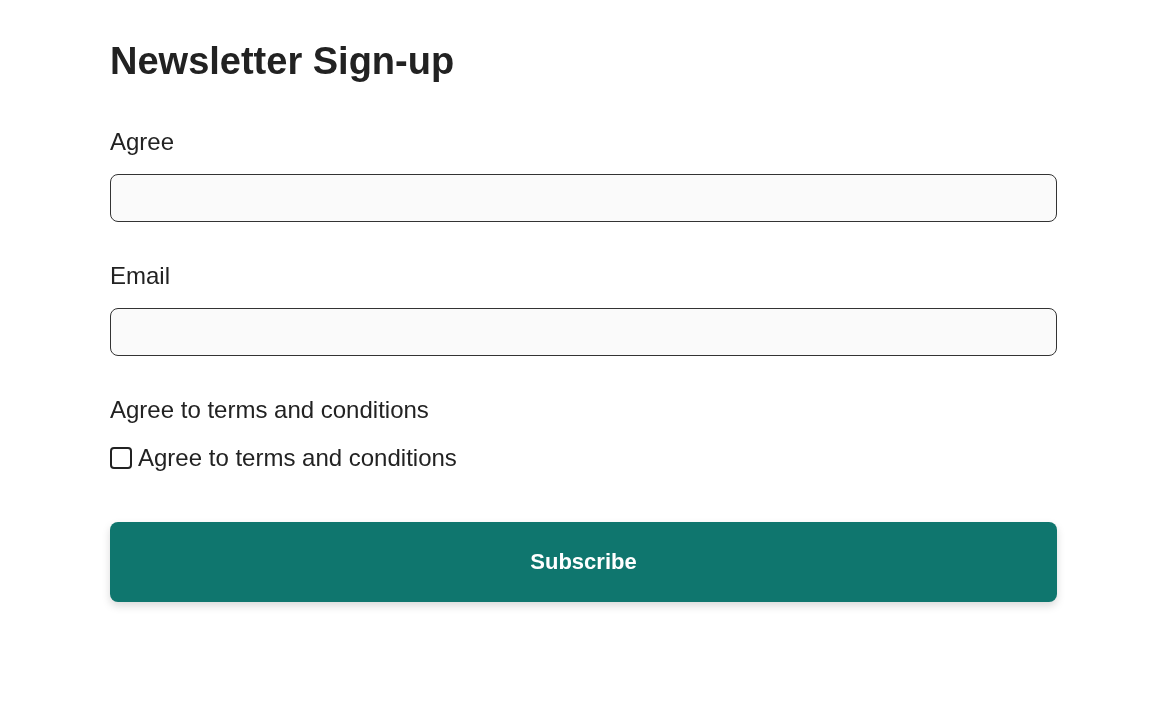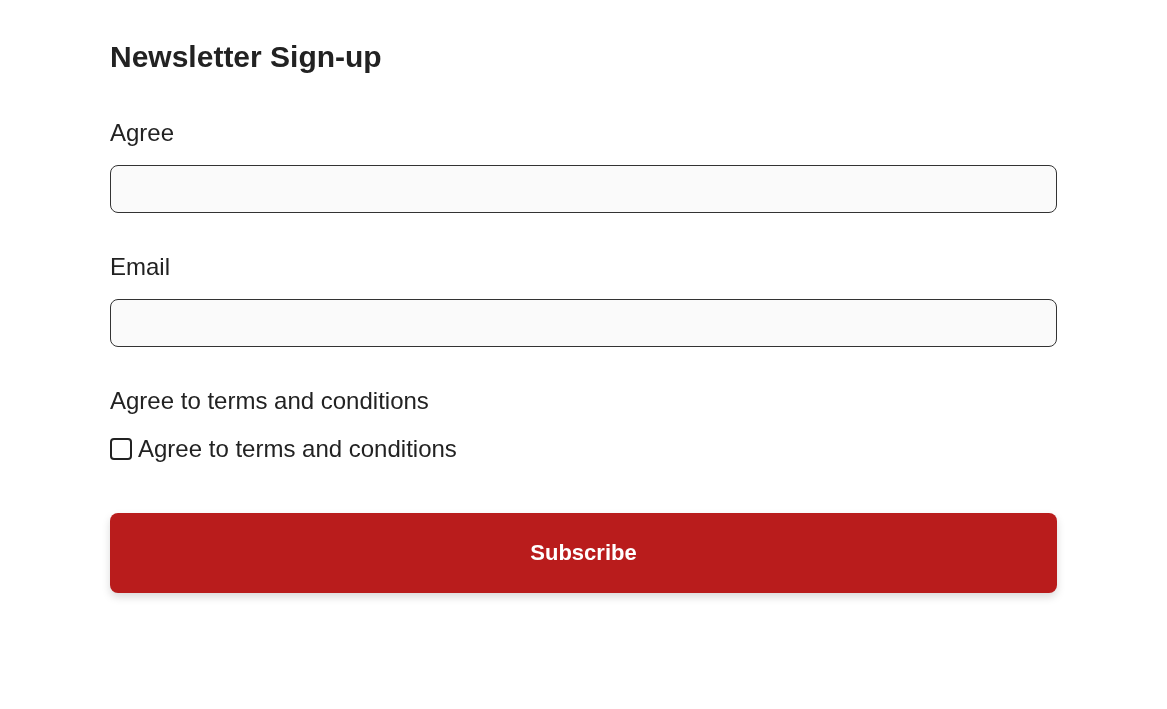--- a/index.html
+++ b/index.html
@@ -7,21 +7,21 @@
       padding: 0;
       box-sizing: border-box;
     }
     body {
       font-family: 'Segoe UI', Tahoma, Geneva, Verdana, sans-serif;
       background: #ffffff;
       padding: 40px 110px;
       color: #222;
     }
     h1 {
-      font-size: 30px;
+      font-size: 38px;
       font-weight: 700;
       color: #222;
       margin-bottom: 45px;
     }
     .form-group {
       margin-bottom: 40px;
     }
     label.field-label {
       display: block;
       font-size: 24px;
@@ -66,21 +66,21 @@
       color: #222;
     }
     .checkbox-label {
       font-size: 24px;
       font-weight: 400;
       color: #222;
     }
     button.subscribe {
       width: 100%;
       height: 80px;
-      background: #b91c1c;
+      background: #0f766e;
       color: #fff;
       border: none;
       border-radius: 8px;
       font-size: 22px;
       font-weight: 700;
       cursor: pointer;
       box-shadow: 0 4px 8px rgba(0,0,0,0.15);
       margin-top: 10px;
     }
   </style>

